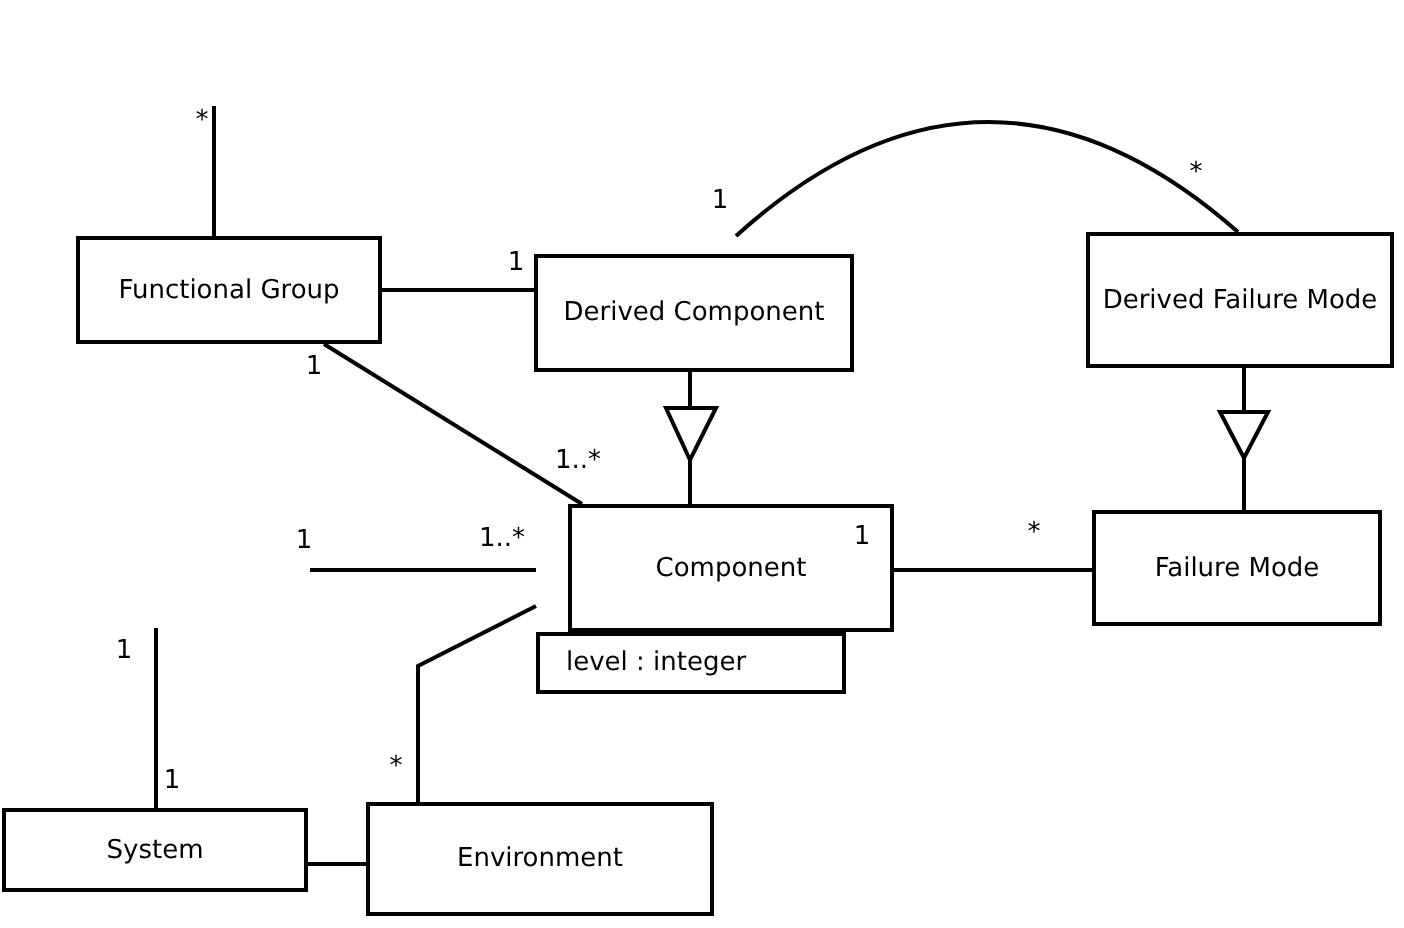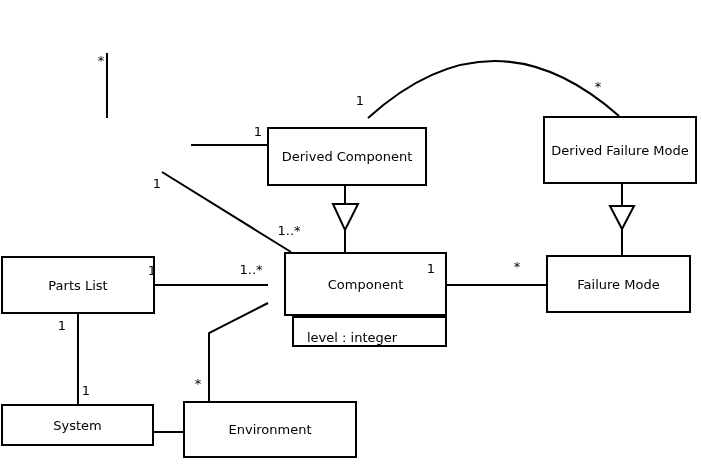--- a/index.html
+++ b/index.html
@@ -33,26 +33,25 @@
     justify-content: center;
     font-size: 13px;
     white-space: nowrap;
   }
   .uml-attrs {
     position: absolute;
     box-sizing: border-box;
     border: 2px solid #000000;
     background: #ffffff;
     display: flex;
-    align-items: flex-end;
+    align-items: center;
     justify-content: flex-start;
     padding-left: 13px;
     font-size: 13px;
     white-space: nowrap;
-    margin-left: 24px;
   }
   .mult {
     position: absolute;
     font-size: 13px;
     line-height: 1;
     transform: translateX(-50%);
     white-space: nowrap;
   }
 </style>
 </head>
@@ -78,32 +77,32 @@
       </g>
       <line x1="155" y1="285" x2="268" y2="285"></line>
       <line x1="422" y1="285" x2="546" y2="285"></line>
       <line x1="78" y1="314" x2="78" y2="404"></line>
       <polyline points="268,303 209,333 209,401"></polyline>
       <line x1="154" y1="432" x2="199" y2="432"></line>
     </g>
   </svg>
 
 
+  <div class="uml-class" style="left:38px;top:118px;width:153px;height:54px">
+    <span>Functional Group</span>
+  </div>
 
   <div class="uml-class" style="left:267px;top:127px;width:160px;height:59px">
     <span>Derived Component</span>
   </div>
 
   <div class="uml-class" style="left:543px;top:116px;width:154px;height:68px">
     <span>Derived Failure Mode</span>
   </div>
 
-  <div class="uml-class" style="left:1px;top:256px;width:154px;height:58px">
-    <span>Parts List</span>
-  </div>
 
   <div class="uml-class" style="left:284px;top:252px;width:163px;height:64px">
     <span>Component</span>
   </div>
   <div class="uml-attrs" style="left:268px;top:316px;width:155px;height:31px">
     <span>level : integer</span>
   </div>
 
   <div class="uml-class" style="left:546px;top:255px;width:145px;height:58px">
     <span>Failure Mode</span>

